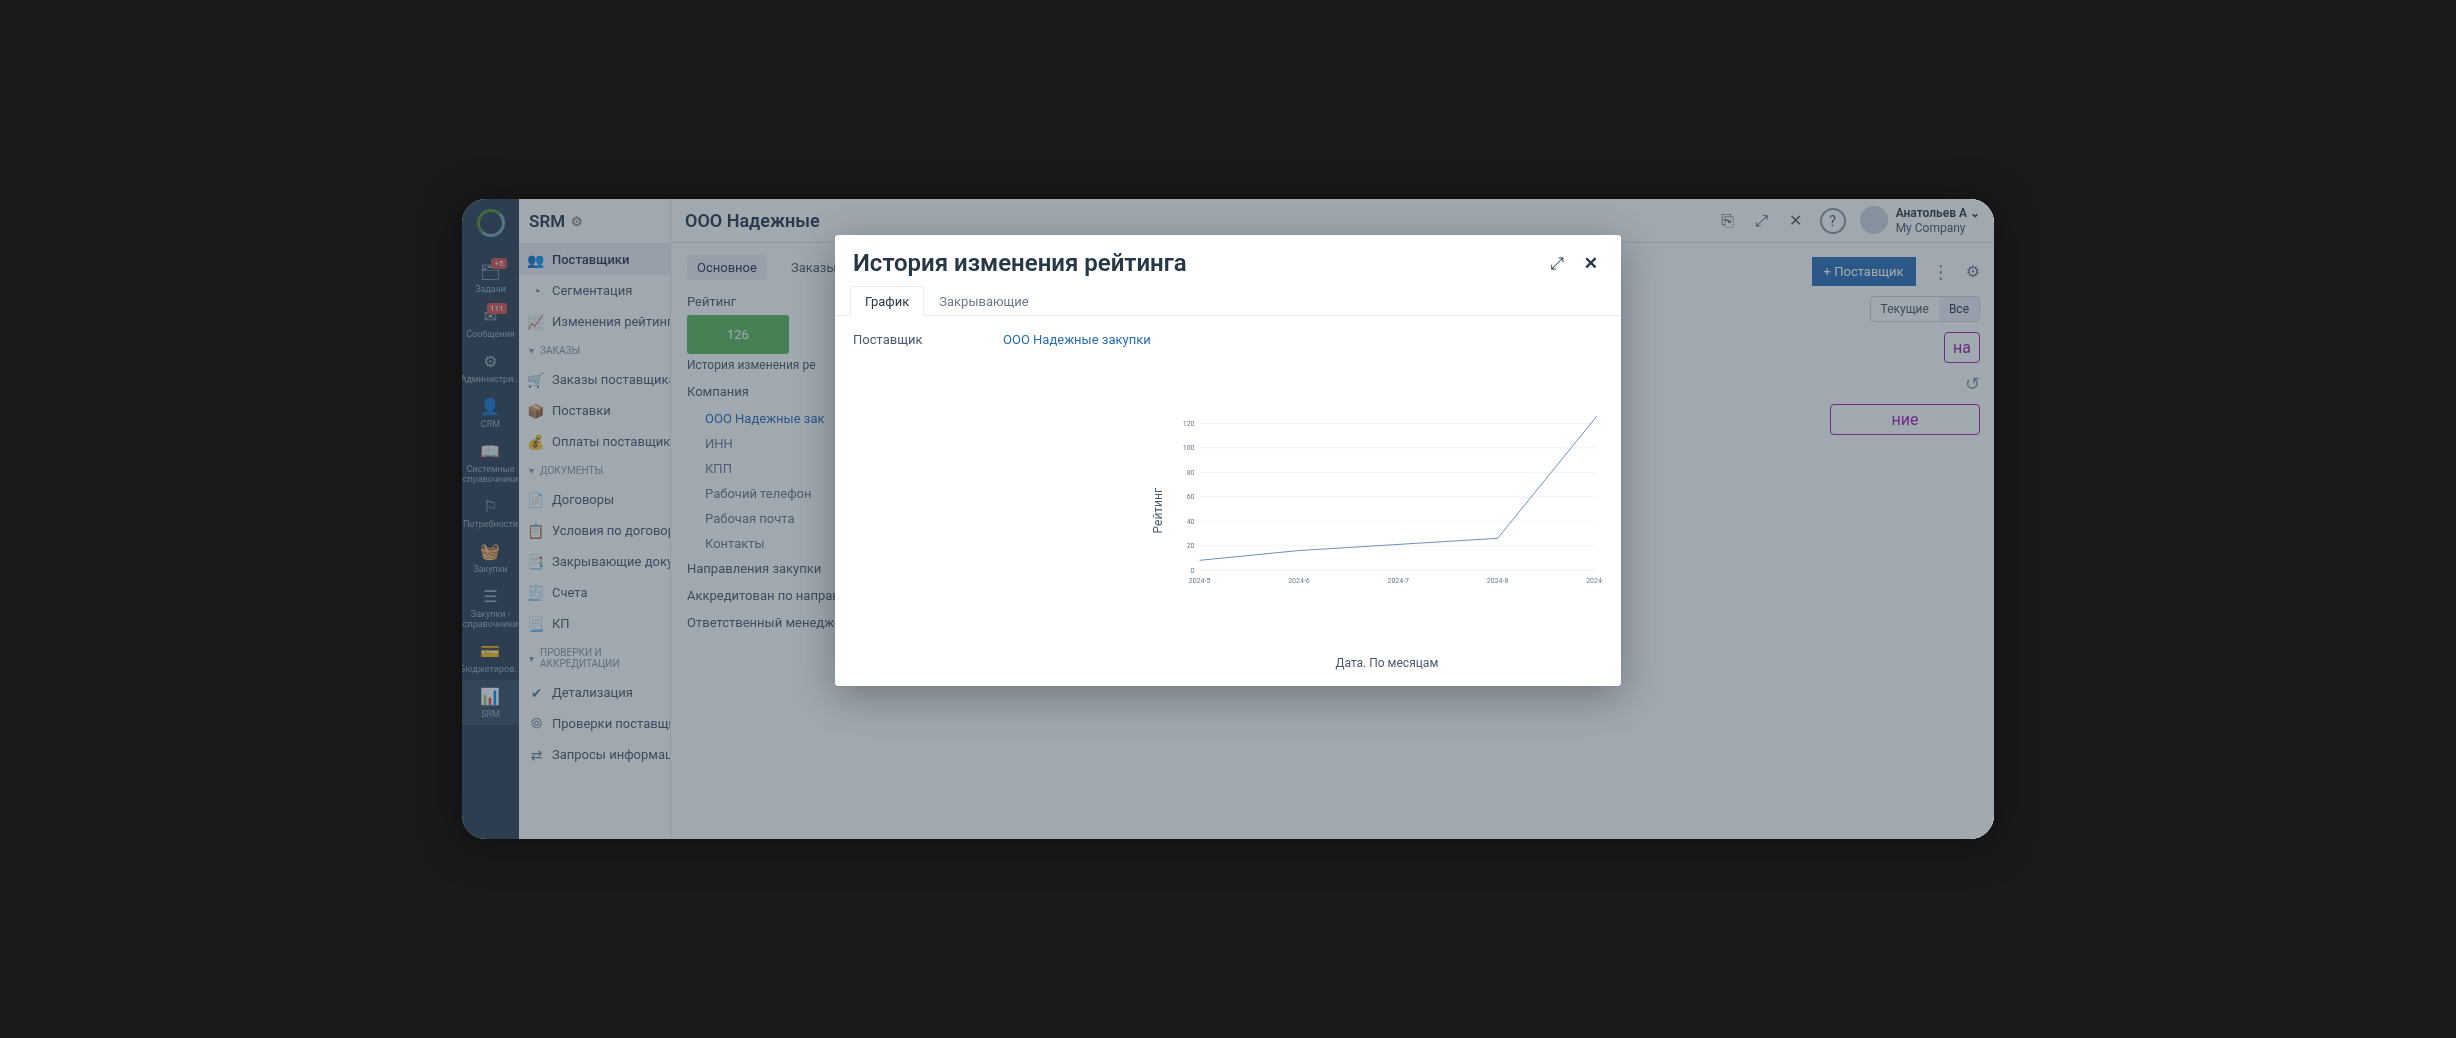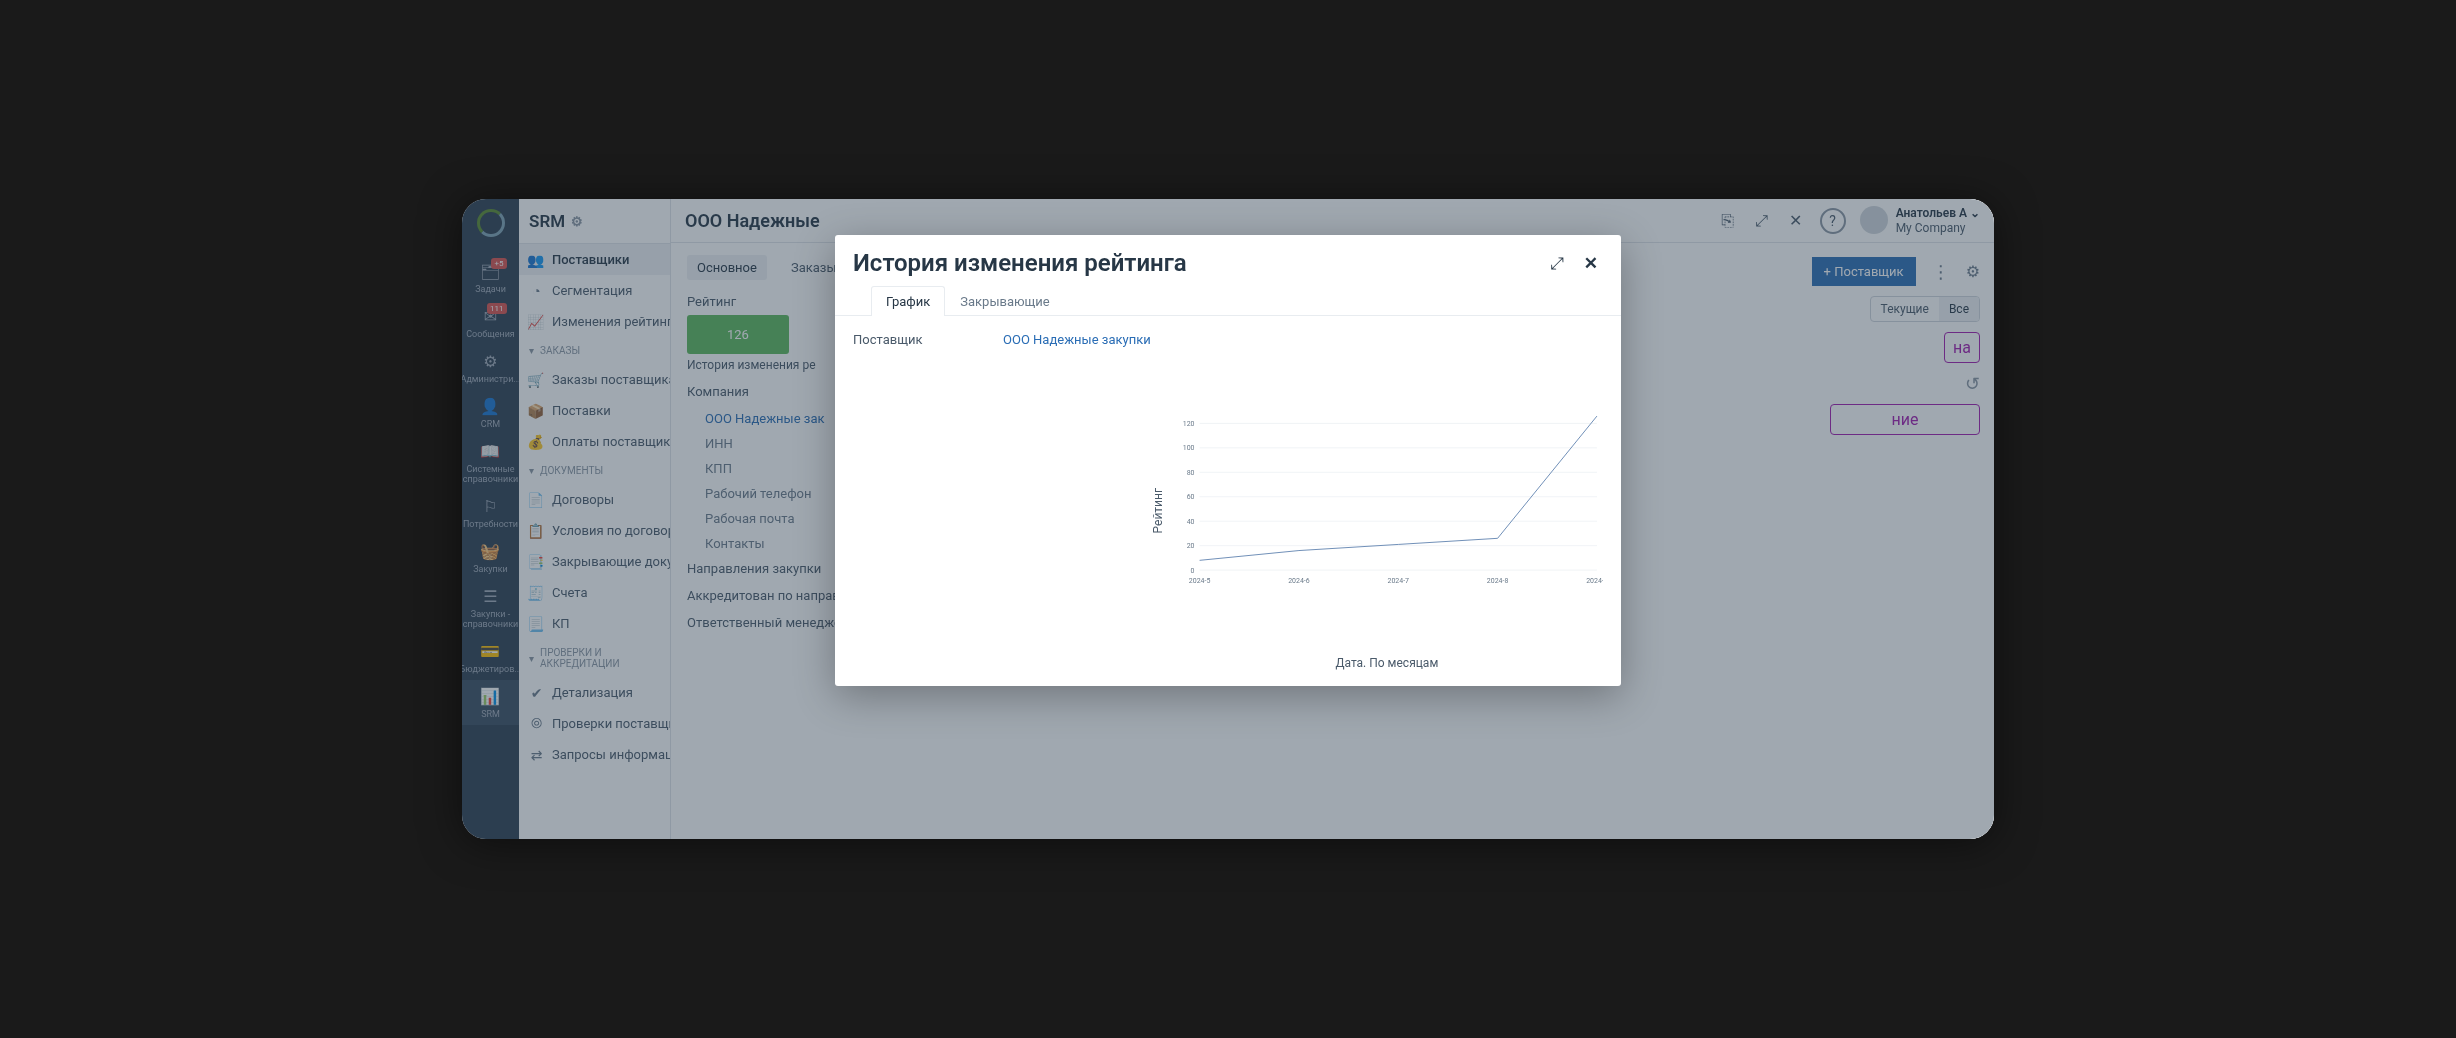--- a/index.html
+++ b/index.html
@@ -48,21 +48,21 @@
 .seg span.sel{background:#eef1f5;color:#273746}
 .inp{border:1px solid #a21caf;border-radius:4px;padding:5px 8px;font-size:16px;display:inline-block;color:#a21caf}
 .dots{font-size:18px;color:#6a7a8a;cursor:pointer;padding:0 6px}
 .gear2{font-size:16px;color:#6a7a8a;cursor:pointer}
 .reset{font-size:18px;color:#8a96a3;cursor:pointer}
 .overlay{position:absolute;inset:0;background:rgba(44,62,80,.45);display:flex;align-items:flex-start;justify-content:center;padding-top:36px}
 .modal{background:#fff;width:786px;max-height:590px;border-radius:3px;box-shadow:0 10px 40px rgba(0,0,0,.3);display:flex;flex-direction:column}
 .mhead{display:flex;align-items:center;padding:14px 18px 8px;gap:10px}
 .mtitle{font-size:24px;font-weight:600;color:#273746;flex:1}
 .micon{font-size:17px;color:#273746;cursor:pointer;padding:2px 5px}
-.mtabs{display:flex;padding:0 36px;border-bottom:1px solid #e8ecf0}
+.mtabs{display:flex;padding:0 15px;border-bottom:1px solid #e8ecf0}
 .mtab{padding:7px 14px;font-size:13px;cursor:pointer;color:#6a7a8a;border:1px solid transparent;border-bottom:none;position:relative;top:1px}
 .mtab.sel{border-color:#e8ecf0;background:#fff;color:#273746;border-radius:3px 3px 0 0}
 .mbody{padding:16px 18px;flex:1;display:flex;gap:24px}
 .mlabel{font-size:13px;color:#4a5a6a;width:130px;flex-shrink:0}
 .mval{font-size:13px;color:#2a6db5}
 .chart-wrap{flex:1;display:flex;gap:6px;margin-top:20px}
 .yaxis-title{writing-mode:vertical-rl;transform:rotate(180deg);font-size:12px;color:#4a5a6a;align-self:center}
 .chart-svg{flex:1}
 .xaxis-title{text-align:center;font-size:12px;color:#4a5a6a;margin-top:10px}
 </style>

